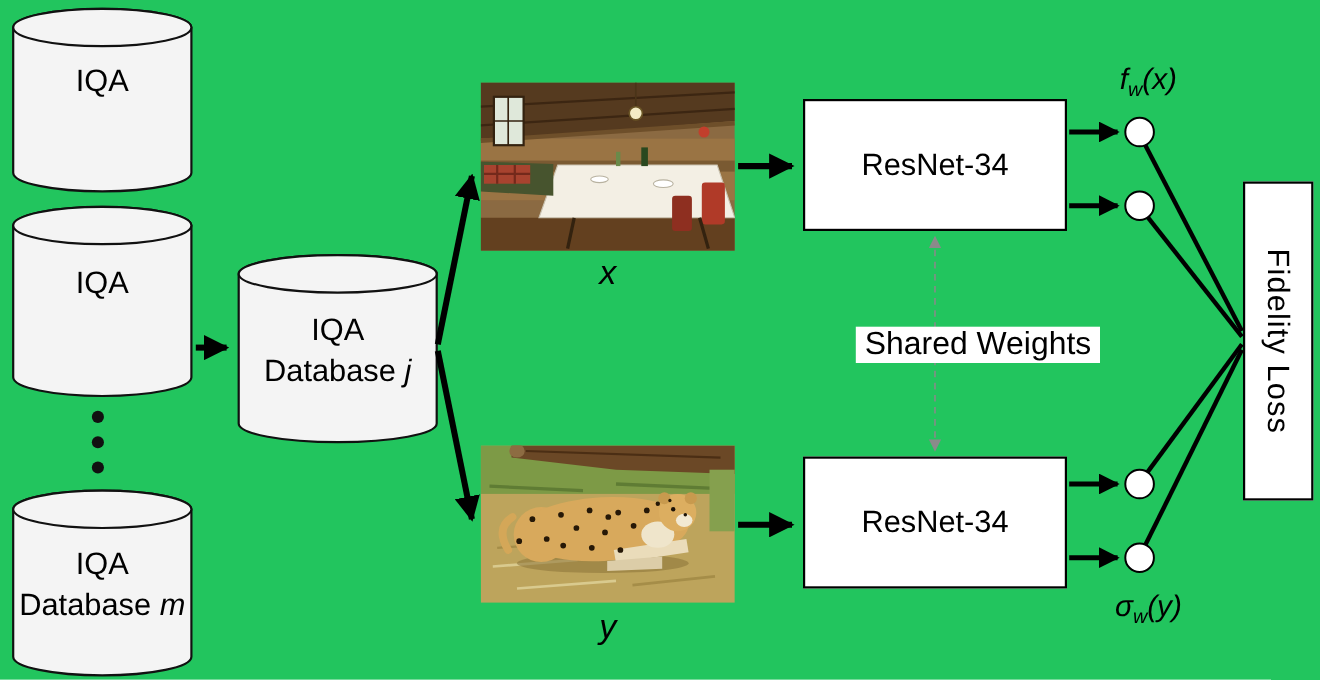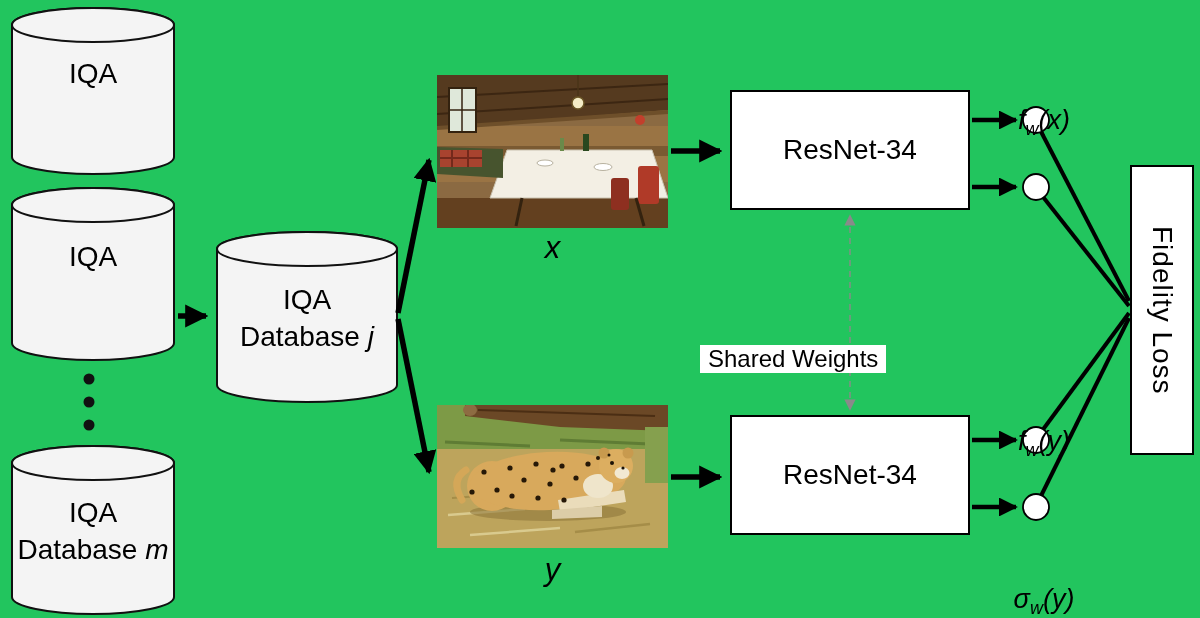--- a/index.html
+++ b/index.html
@@ -6,24 +6,24 @@
   #stage{position:relative;width:1200px;height:618px;background:#22c55e;overflow:hidden;
          font-family:Liberation Sans, sans-serif;color:#000;}
   #bg{position:absolute;left:0;top:0;}
   .lbl{position:absolute;color:#000;}
   .cyl-label{text-align:center;font-size:28px;line-height:37px;}
   .box{position:absolute;background:#fff;border:2px solid #000;box-sizing:border-box;
        display:flex;align-items:center;justify-content:center;font-size:28px;}
   .resnet{width:240px;height:120px;}
   #fidelity-box{left:1130px;top:165px;width:64px;height:290px;font-size:28px;}
   .vtext{writing-mode:vertical-rl;letter-spacing:1px;}
-  .mathlbl{font-style:italic;font-size:27px;text-align:center;margin-top:48px;}
+  .mathlbl{font-style:italic;font-size:27px;text-align:center;}
   .mathlbl sub{font-size:18px;font-style:italic;}
   .imglbl{font-style:italic;font-size:31px;text-align:center;width:231px;}
-  #shared{left:700px;top:297px;width:300px;display:flex;justify-content:flex-start;font-size:24px;margin-top:48px;}
+  #shared{left:700px;top:297px;width:300px;display:flex;justify-content:flex-end;font-size:29px;}
   #shared span{background:#fff;padding:0 8px;}
 </style>
 </head>
 <body>
 
 <div id="stage">
 
 <svg id="bg" width="1200" height="618" viewBox="0 0 1200 618">
   <defs>
     <marker id="ah" viewBox="0 0 10 10" refX="9" refY="5" markerWidth="4.2" markerHeight="4.2" orient="auto-start-reverse">
@@ -200,20 +200,17 @@
 <div class="box" id="fidelity-box">
   <span class="vtext">Fidelity Loss</span>
 </div>
 
 <div class="lbl imglbl" style="left:437px;top:230px">x</div>
 <div class="lbl imglbl" style="left:437px;top:552px">y</div>
 
 <div class="lbl mathlbl" style="left:985px;top:57px;width:118px">
   <span>f</span><sub>w</sub><span>(x)</span>
 </div>
-<div class="lbl mathlbl" style="left:985px;top:378px;width:118px">
-  <span>f</span><sub>w</sub><span>(y)</span>
-</div>
 <div class="lbl mathlbl" style="left:985px;top:536px;width:118px">
   <span>σ</span><sub>w</sub><span>(y)</span>
 </div>
 
 </div>
 
 </body></html>

